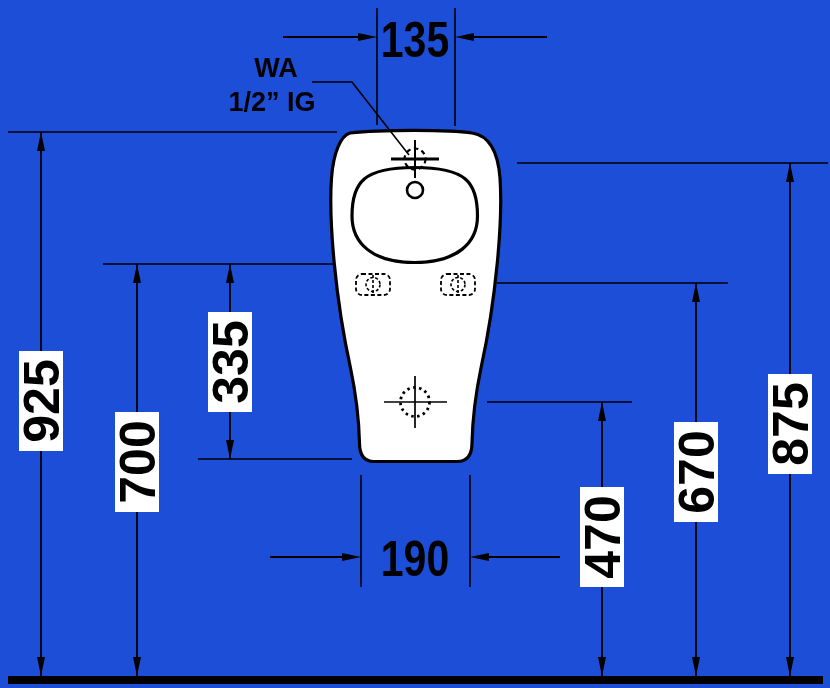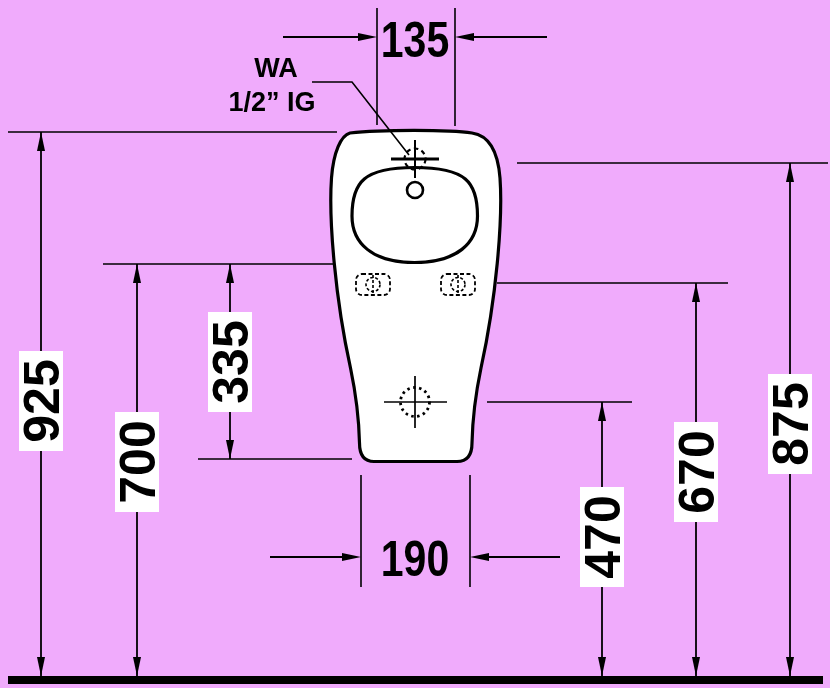--- a/index.html
+++ b/index.html
@@ -4,21 +4,21 @@
 <style>
   html, body {
     margin: 0;
     padding: 0;
     background: #ffffff;
   }
   .canvas {
     position: relative;
     width: 830px;
     height: 688px;
-    background: #f0abfc;
+    background: #1d4ed8;
     overflow: hidden;
   }
   svg { display: block; }
   .dim-label {
     font-family: "Liberation Sans", sans-serif;
     font-weight: bold;
     font-size: 50px;
     fill: #000000;
   }
   .wa-label {

